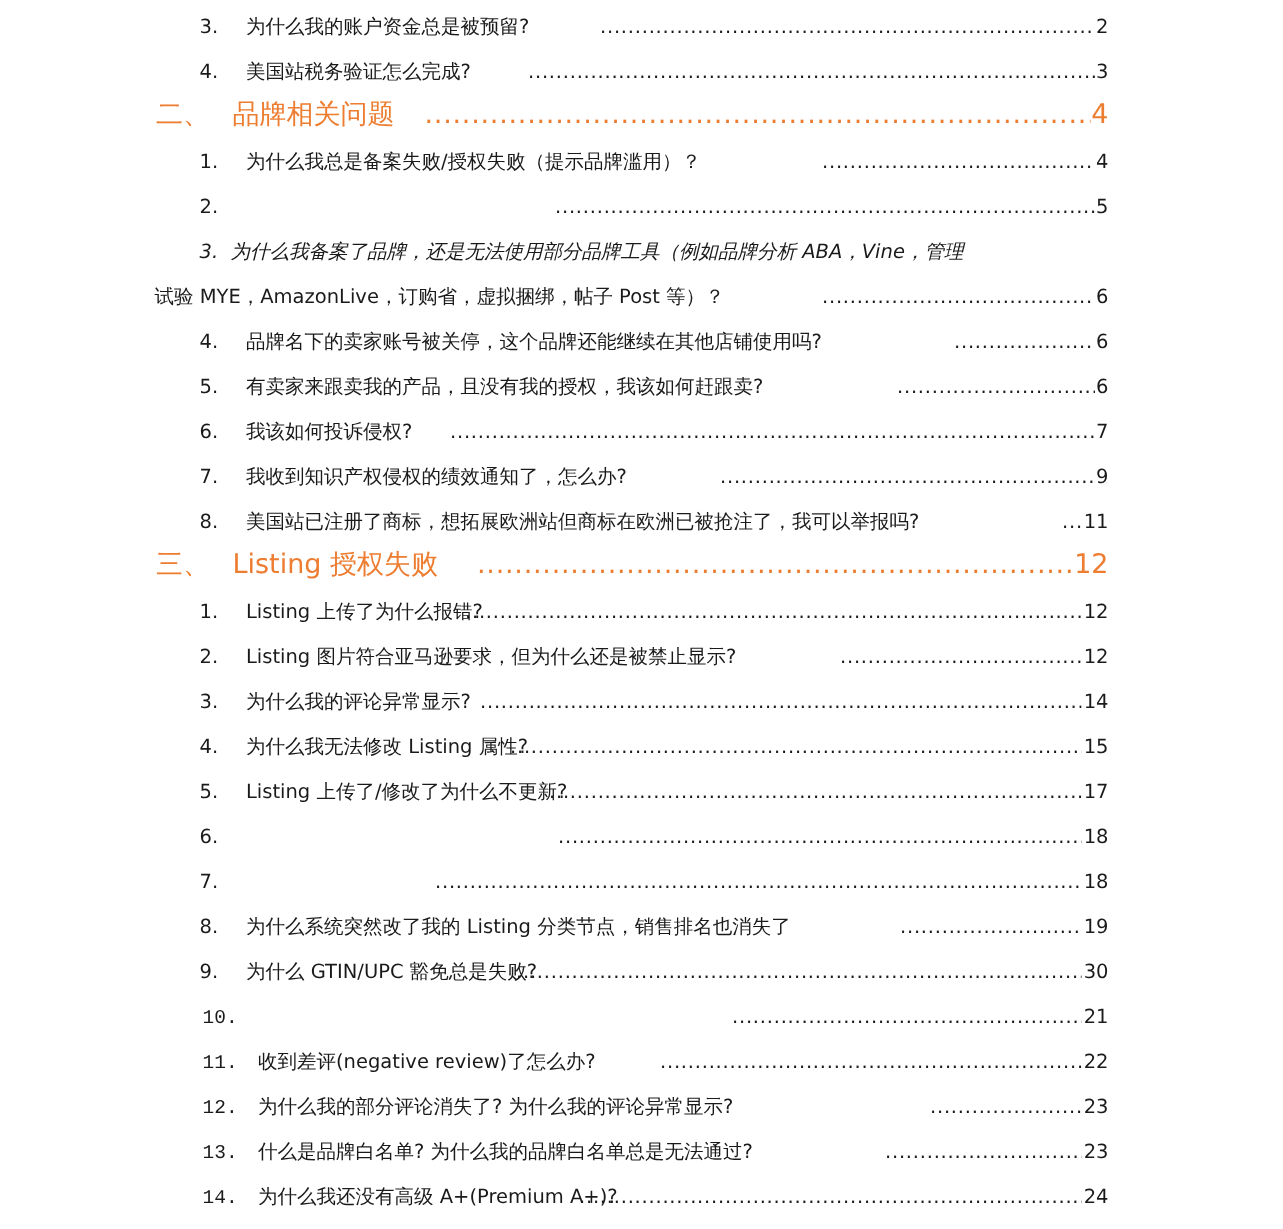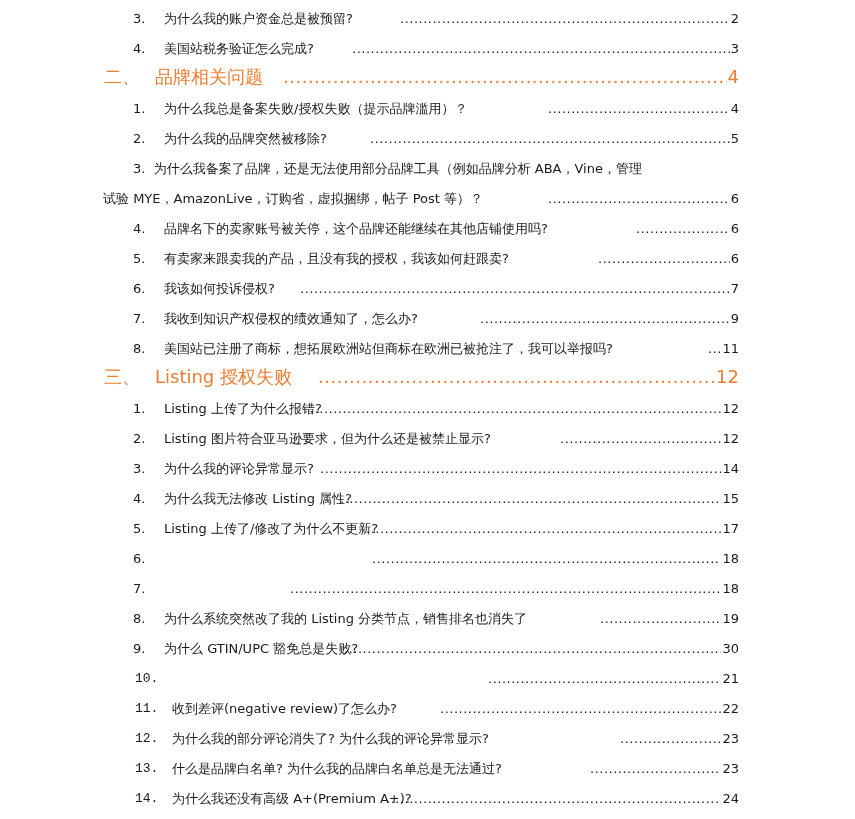--- a/index.html
+++ b/index.html
@@ -11,21 +11,21 @@
   .item .num { position: absolute; left: 133px; }
   .item .num.wide { left: 135px; font-family: Liberation Mono, monospace; }
   .item .text { position: absolute; left: 164px; }
   .item .text.wide { left: 172px; }
   .leader { position: absolute; overflow: hidden; color: #1a1a1a; letter-spacing: 0.5px; }
   .page { position: absolute; right: 116px; }
   .heading { font-size: 18px; height: 30px; line-height: 30px; color: #ed7d31; }
   .heading .num { position: absolute; left: 104px; }
   .heading .text { position: absolute; left: 155px; }
   .heading .leader { color: #ed7d31; }
-  .wrap-line1 .text { left: 133px !important; }
+  .wrap-line1 .text { left: 133px !important; font-style: italic; }
   .wrap-line2 .text { left: 103px !important; }
 </style>
 </head>
 <body>
 
 <div class="toc">
 
   <div class="row item" style="top:8px">
     <span class="num">3.</span>
     <span class="text">为什么我的账户资金总是被预留?</span>
@@ -49,21 +49,20 @@
 
   <div class="row item" style="top:98px">
     <span class="num">1.</span>
     <span class="text">为什么我总是备案失败/授权失败（提示品牌滥用）？</span>
     <span class="leader" style="left:548px;right:125px">..................................................................</span>
     <span class="page">4</span>
   </div>
 
   <div class="row item" style="top:128px">
     <span class="num">2.</span>
-    <span class="text">为什么我的品牌突然被移除?</span>
     <span class="leader" style="left:370px;right:125px">............................................................................................................................</span>
     <span class="page">5</span>
   </div>
 
   <div class="row item wrap-line1" style="top:158px">
     <span class="text"><span>3.</span>&nbsp;&nbsp;<span>为什么我备案了品牌，还是无法使用部分品牌工具（例如品牌分析 ABA，Vine，管理</span></span>
   </div>
 
   <div class="row item wrap-line2" style="top:188px">
     <span class="text">试验 MYE，AmazonLive，订购省，虚拟捆绑，帖子 Post 等）？</span>

